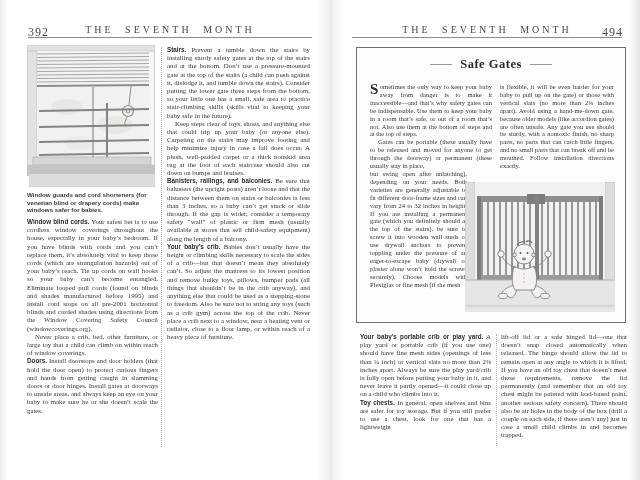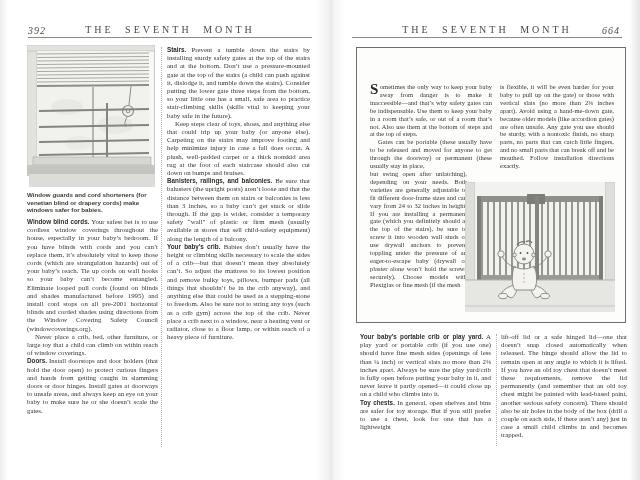--- a/index.html
+++ b/index.html
@@ -8,21 +8,21 @@
   .abs{position:absolute;}
   
   .gutter{left:316px;top:0;width:30px;height:480px;
     background:linear-gradient(90deg,rgba(0,0,0,0) 0%,rgba(0,0,0,0.05) 40%,rgba(0,0,0,0.09) 50%,rgba(0,0,0,0.04) 62%,rgba(0,0,0,0) 100%);}
   .edge-right{left:629px;top:0;width:11px;height:480px;
     background:linear-gradient(90deg,rgba(0,0,0,0) 0%,rgba(0,0,0,0.10) 100%);}
   .edge-left{left:0;top:0;width:8px;height:480px;
     background:linear-gradient(90deg,rgba(0,0,0,0.07) 0%,rgba(0,0,0,0) 100%);}
   
   .running-head{font-size:10px;letter-spacing:3px;word-spacing:6px;color:#4a4a46;text-align:center;}
-  .folio{font-size:10px;letter-spacing:1px;color:#4a4a46;font-style:italic;}
+  .folio{font-size:12px;letter-spacing:1px;color:#4a4a46;}
   .head-rule{height:1px;background:#8a8a86;}
   
   .bodytext{font-size:6.8px;line-height:8.2px;text-align:justify;color:#34342f;}
   .bodytext p{margin:0;}
   .sect{margin-top:7px;}
   .indent{text-indent:8px;}
   .lead{font-family:"Liberation Sans",sans-serif;font-weight:bold;font-size:6.3px;color:#2b2b27;}
   .caption{font-family:"Liberation Sans",sans-serif;font-weight:bold;font-size:6.2px;line-height:7.6px;color:#3a3a35;text-align:left;}
   .col-divider{width:0;border-left:1px dotted #b3b3ae;}
   
@@ -103,24 +103,29 @@
   <div class="abs bodytext" style="left:167px;top:46px;width:143px;">
     <p><b class="lead">Stairs.</b><span> Prevent a tumble down the stairs by installing sturdy safety gates at the top of the stairs and at the bottom. Don’t use a pressure-mounted gate at the top of the stairs (a child can push against it, dislodge it, and tumble down the stairs). Consider putting the lower gate three steps from the bottom, so your little one has a small, safe area to practice stair-climbing skills (skills vital to keeping your baby safe in the future).</span></p>
     <p class="indent">Keep steps clear of toys, shoes, and anything else that could trip up your baby (or anyone else). Carpeting on the stairs may improve footing and help minimize injury in case a fall does occur. A plush, well-padded carpet or a thick nonskid area rug at the foot of each staircase should also cut down on bumps and bruises.</p>
     <p class="sect"><b class="lead">Banisters, railings, and balconies.</b><span> Be sure that balusters (the upright posts) aren’t loose and that the distance between them on stairs or balconies is less than 3 inches, so a baby can’t get stuck or slide through. If the gap is wider, consider a temporary safety “wall” of plastic or firm mesh (usually available at stores that sell child-safety equipment) along the length of a balcony.</span></p>
     <p class="sect"><b class="lead">Your baby’s crib.</b><span> Babies don’t usually have the height or climbing skills necessary to scale the sides of a crib—but that doesn’t mean they absolutely can’t. So adjust the mattress to its lowest position and remove bulky toys, pillows, bumper pads (all things that shouldn’t be in the crib anyway), and anything else that could be used as a stepping-stone to freedom. Also be sure not to string any toys (such as a crib gym) across the top of the crib. Never place a crib next to a window, near a heating vent or radiator, close to a floor lamp, or within reach of a heavy piece of furniture.</span></p>
   </div>
 </div>
 
 <div class="abs" style="left:330px;top:0;width:310px;height:480px;">
   <div class="abs running-head" style="left:22px;top:24px;width:270px;">THE SEVENTH MONTH</div>
-  <span class="abs folio" style="left:272px;top:25px;">664</span>
+  <span class="abs folio" style="left:272px;top:25px;">494</span>
   <div class="abs head-rule" style="left:22px;top:37px;width:270px;"></div>
 
   <div class="abs sgbox" style="left:26px;top:47px;width:268px;height:274px;">
+    <div class="boxtitle-row">
+      <span class="title-rule"></span>
+      <span class="boxtitle">Safe Gates</span>
+      <span class="title-rule"></span>
+    </div>
 
     <div class="abs boxtext" style="left:13px;top:35px;width:122px;">
       <p><span class="dropcap">S</span><span>ometimes the only way to keep your baby away from danger is to make it inaccessible—and that’s why safety gates can be indispensable. Use them to keep your baby in a room that’s safe, or out of a room that’s not. Also use them at the bottom of steps and at the top of steps.</span></p>
       <p class="indent">Gates can be portable (these usually have to be released and moved for anyone to get through the doorway) or permanent (these usually stay in place,</p>
       <p class="narrow">but swing open after unlatching), depending on your needs. Both varieties are generally adjustable to fit different door-frame sizes and can vary from 24 to 32 inches in height. If you are installing a permanent gate (which you definitely should at the top of the stairs), be sure to screw it into wooden wall studs or use drywall anchors to prevent toppling under the pressure of an eager-to-escape baby (drywall or plaster alone won’t hold the screws securely). Choose models with Plexiglas or fine mesh (if the mesh</p>
     </div>
 
     <div class="abs boxtext" style="left:143px;top:35px;width:114px;">
       <p>is flexible, it will be even harder for your baby to pull up on the gate) or those with vertical slats (no more than 2⅜ inches apart). Avoid using a hand-me-down gate, because older models (like accordion gates) are often unsafe. Any gate you use should be sturdy, with a nontoxic finish, no sharp parts, no parts that can catch little fingers, and no small parts that can break off and be mouthed. Follow installation directions exactly.</p>
     </div>

